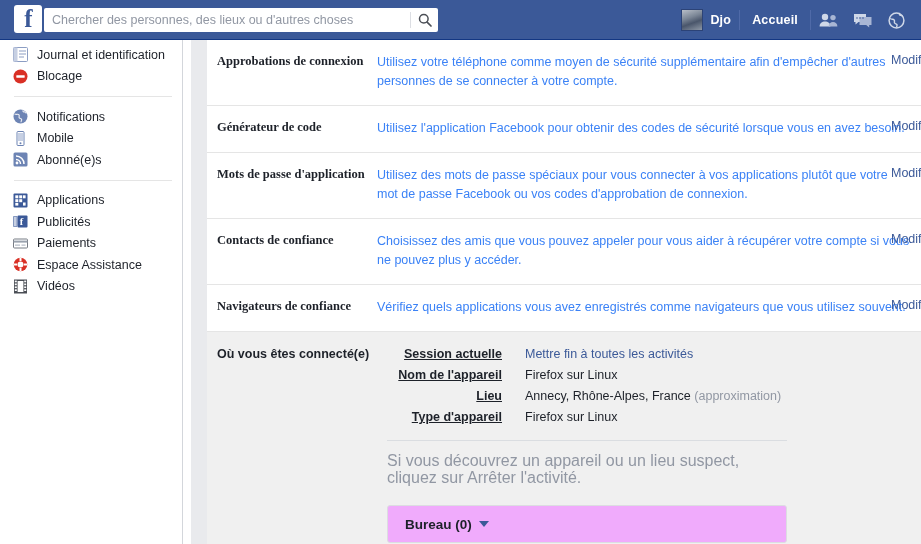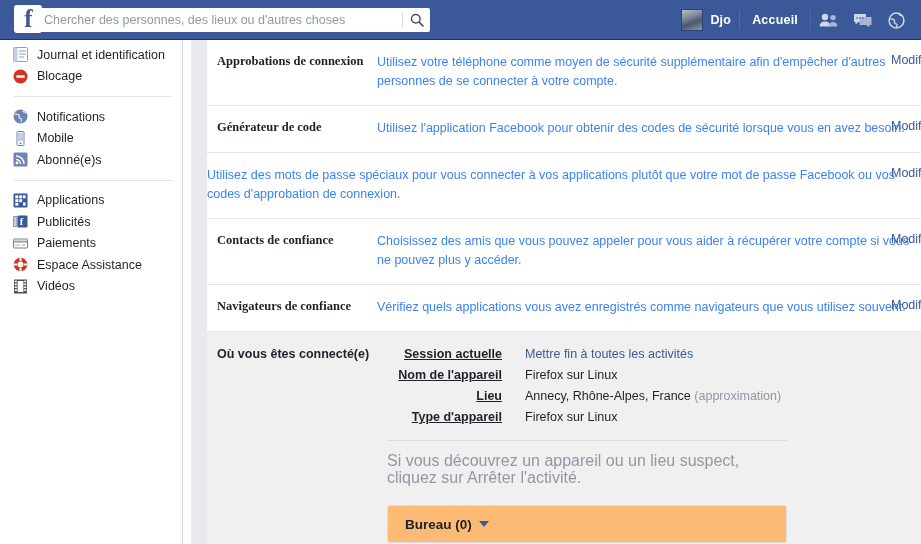--- a/index.html
+++ b/index.html
@@ -26,21 +26,21 @@
     border-radius: 3px;
     color: #3b5998;
     font-family: "Liberation Serif", serif;
     font-weight: bold;
     font-size: 25px;
     line-height: 28px;
     text-align: center;
     letter-spacing: -1px;
   }
   #search-wrap {
-    position: absolute; left: 36px; top: 8px;
+    position: absolute; left: 44px; top: 8px;
     width: 394px; height: 24px;
     background: #ffffff;
     border-radius: 2px;
   }
   #search-input {
     position: absolute; left: 0; top: 0;
     width: 366px; height: 24px;
     border: 0; outline: 0;
     padding: 0 8px;
     font-family: "Liberation Sans", sans-serif;
@@ -208,21 +208,21 @@
   #suspect-note {
     margin: 11px 0 0 180px;
     width: 392px;
     font-size: 16px;
     color: #9197a3;
     line-height: 17px;
   }
   #device-select {
     margin: 19px 0 0 180px;
     width: 400px; height: 38px;
-    background: #fdba74;
+    background: #f0abfc;
     border: 1px solid #dcdde1;
     border-radius: 3px;
     display: flex; align-items: center;
     padding-left: 17px;
     cursor: pointer;
   }
   #device-select-label {
     font-size: 13.5px; font-weight: bold; color: #1d2129;
     margin-right: 7px;
   }
@@ -444,20 +444,21 @@
     <div class="srow-action">Modifier</div>
   </div>
 
   <div class="srow">
     <div class="srow-title">Générateur de code</div>
     <div class="srow-desc">Utilisez l'application Facebook pour obtenir des codes de sécurité lorsque vous en avez besoin.</div>
     <div class="srow-action">Modifier</div>
   </div>
 
   <div class="srow">
+    <div class="srow-title">Mots de passe d'application</div>
     <div class="srow-desc">Utilisez des mots de passe spéciaux pour vous connecter à vos applications plutôt que votre mot de passe Facebook ou vos codes d'approbation de connexion.</div>
     <div class="srow-action">Modifier</div>
   </div>
 
   <div class="srow">
     <div class="srow-title">Contacts de confiance</div>
     <div class="srow-desc">Choisissez des amis que vous pouvez appeler pour vous aider à récupérer votre compte si vous ne pouvez plus y accéder.</div>
     <div class="srow-action">Modifier</div>
   </div>
 

